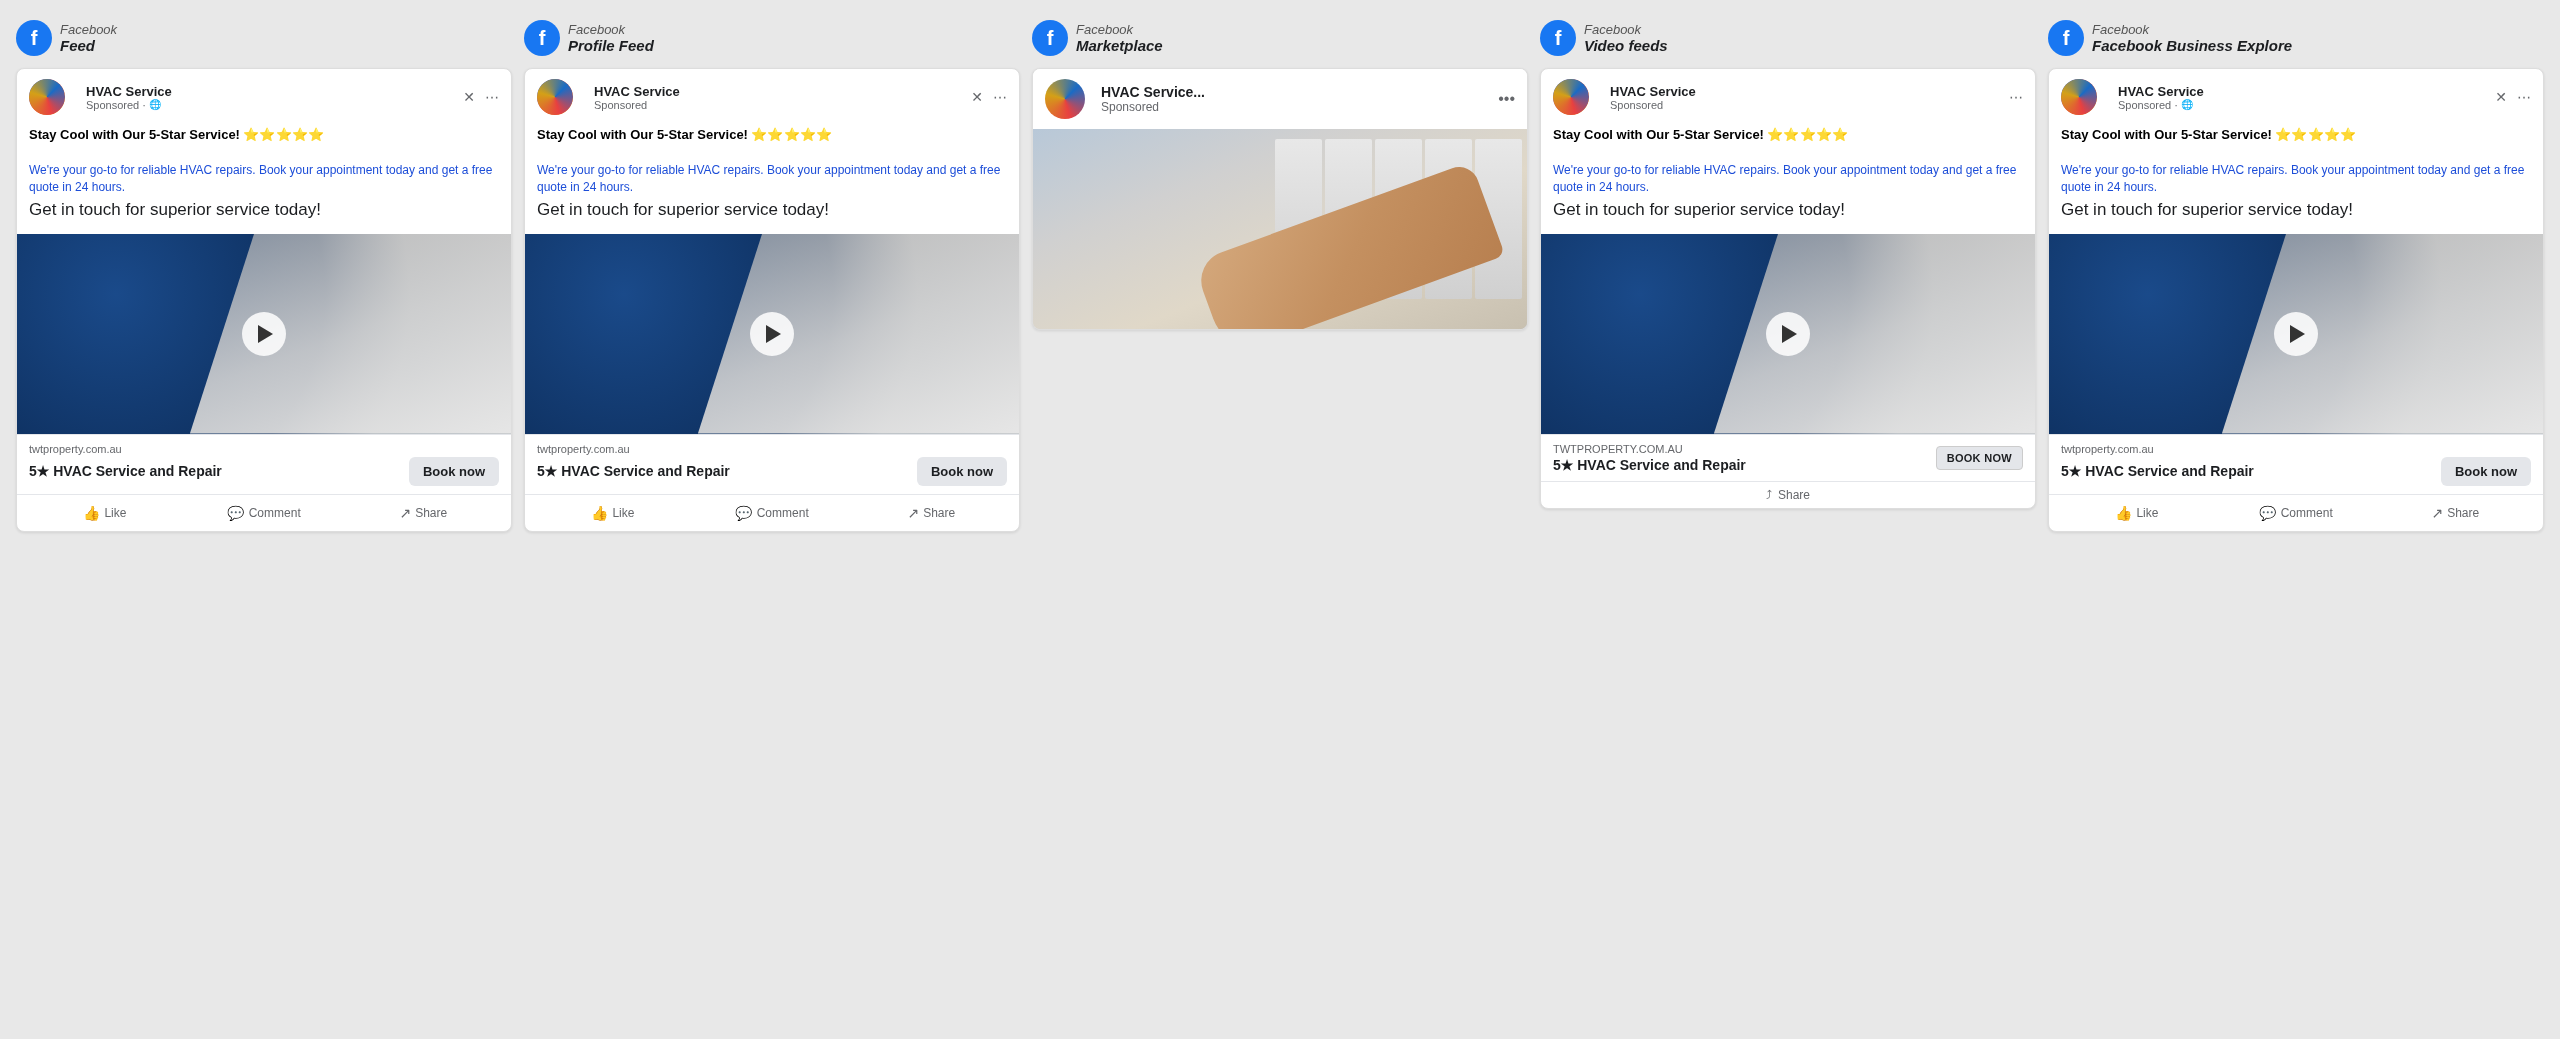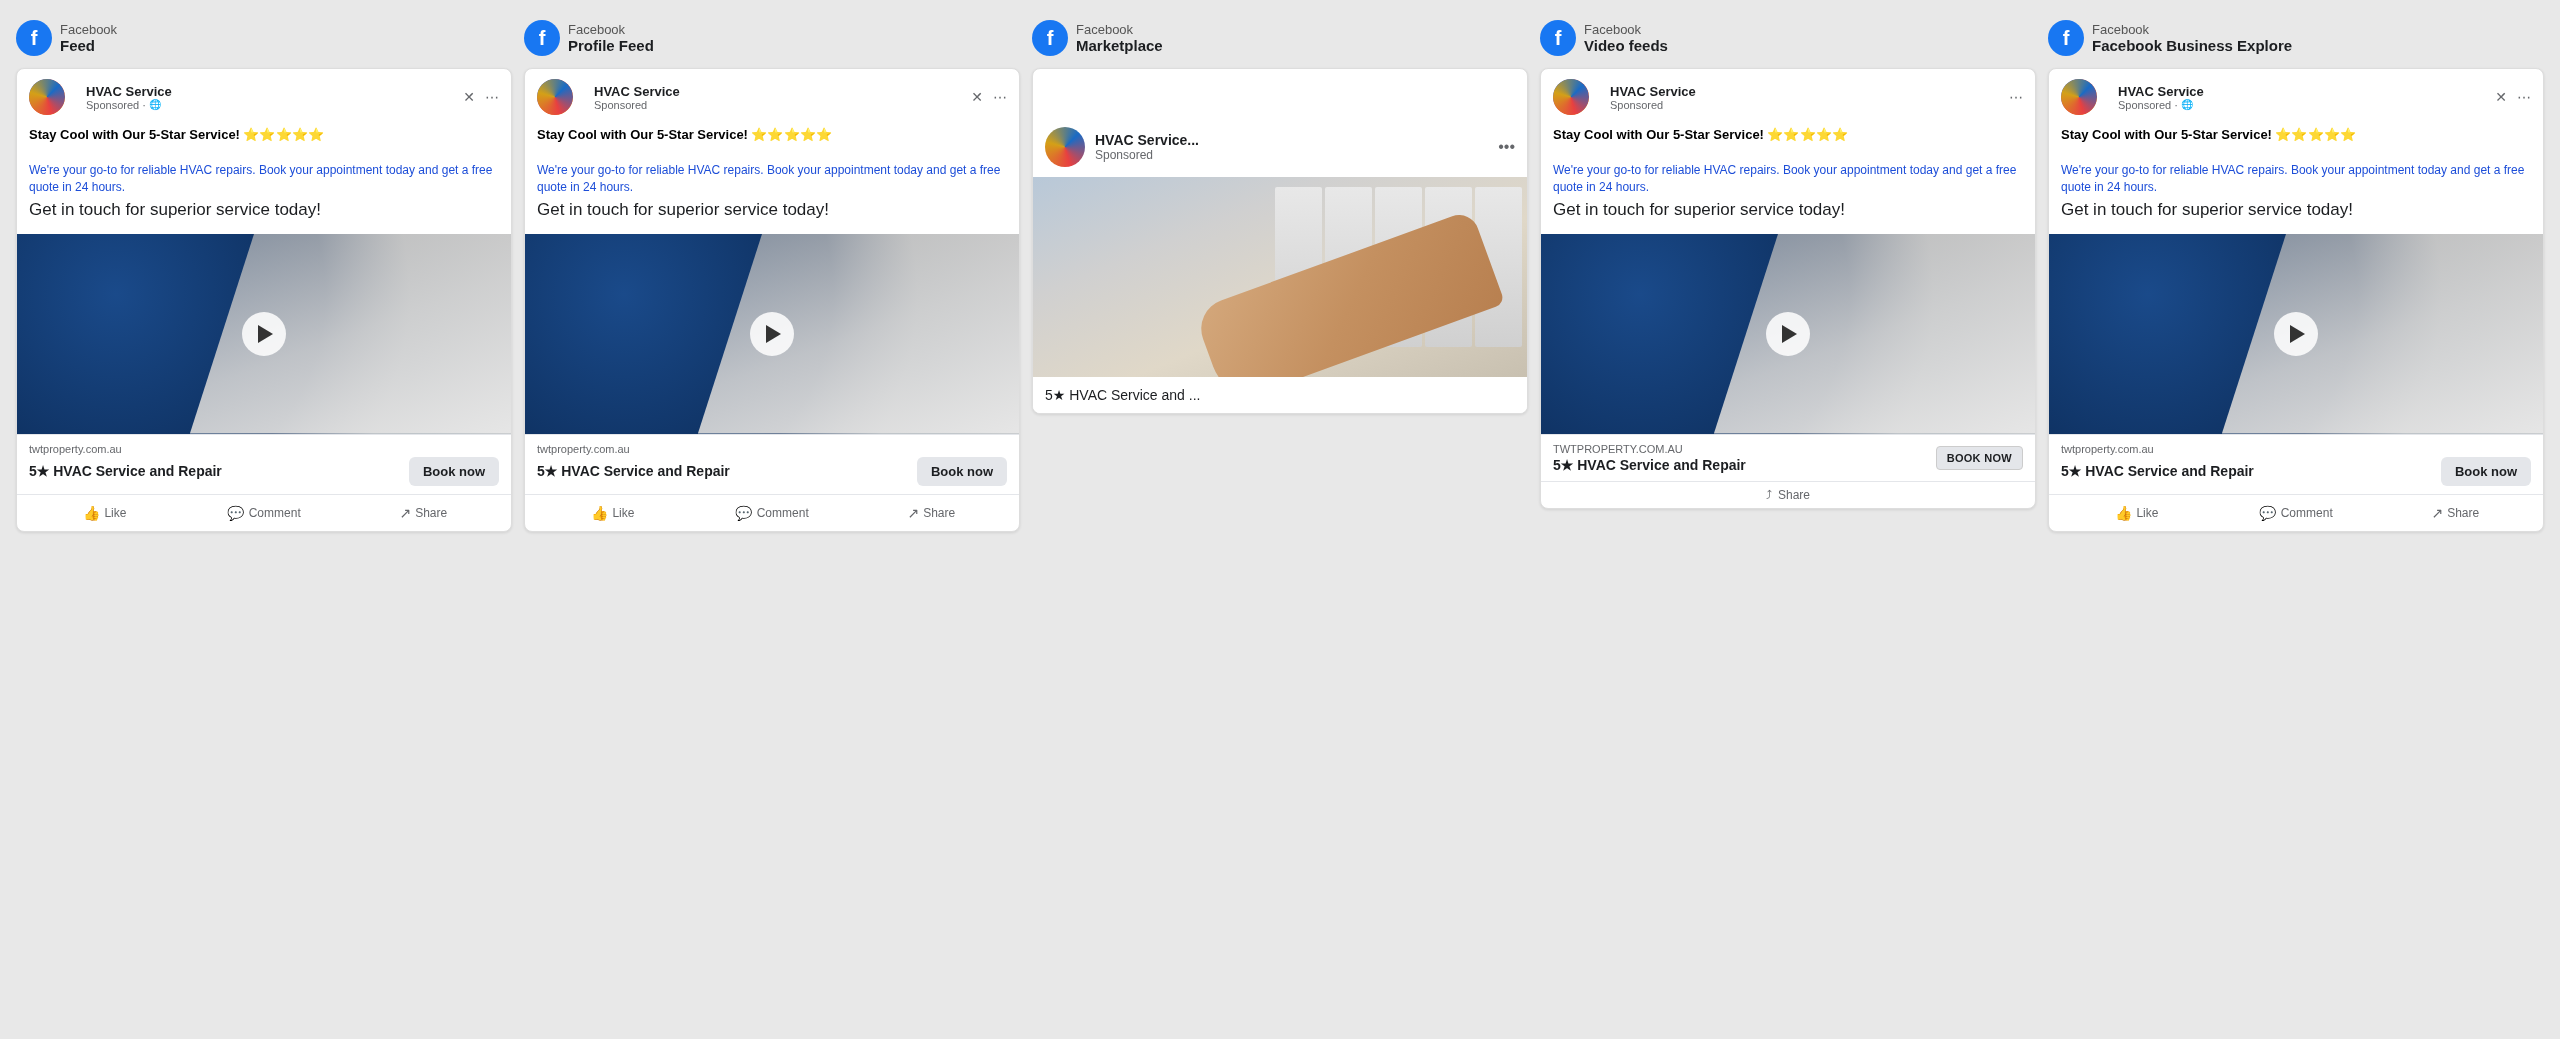--- a/index.html
+++ b/index.html
@@ -35,20 +35,21 @@
       align-items: center;
       justify-content: center;
       color: white;
       font-size: 20px;
       font-weight: bold;
       flex-shrink: 0;
     }
     .placement-title {
       display: flex;
       flex-direction: column;
+      font-style: italic;
     }
     .placement-title .platform {
       font-size: 13px;
       color: #555;
       font-weight: 400;
     }
     .placement-title .name {
       font-size: 15px;
       color: #1c1e21;
       font-weight: 600;
@@ -240,23 +241,22 @@
       border-radius: 8px;
       border: 1px solid #ddd;
       width: 100%;
       overflow: hidden;
       box-shadow: 0 1px 3px rgba(0,0,0,0.1);
     }
     .marketplace-header {
       display: flex;
       align-items: center;
       padding: 10px 12px;
-      gap: 10px;
+      gap: 16px;
       background: white;
-      margin-top: 48px;
     }
     .marketplace-avatar {
       width: 40px;
       height: 40px;
       border-radius: 50%;
       background: conic-gradient(from 45deg, #1a6bc5 0deg, #e84040 120deg, #d4a017 240deg, #1a6bc5 360deg);
       flex-shrink: 0;
     }
     .marketplace-name-info {
       flex: 1;
@@ -528,21 +528,20 @@
       <div class="marketplace-image-bg"></div>
       <div class="radiator-detail">
         <div class="radiator-fin"></div>
         <div class="radiator-fin"></div>
         <div class="radiator-fin"></div>
         <div class="radiator-fin"></div>
         <div class="radiator-fin"></div>
       </div>
       <div class="hand-detail"></div>
     </div>
-    <div class="marketplace-service-label">5★ HVAC Service and ...</div>
   </div>
 </div>
 
 <div class="placement-section">
   <div class="placement-header">
     <div class="fb-logo">f</div>
     <div class="placement-title">
       <span class="platform">Facebook</span>
       <span class="name">Video feeds</span>
     </div>

